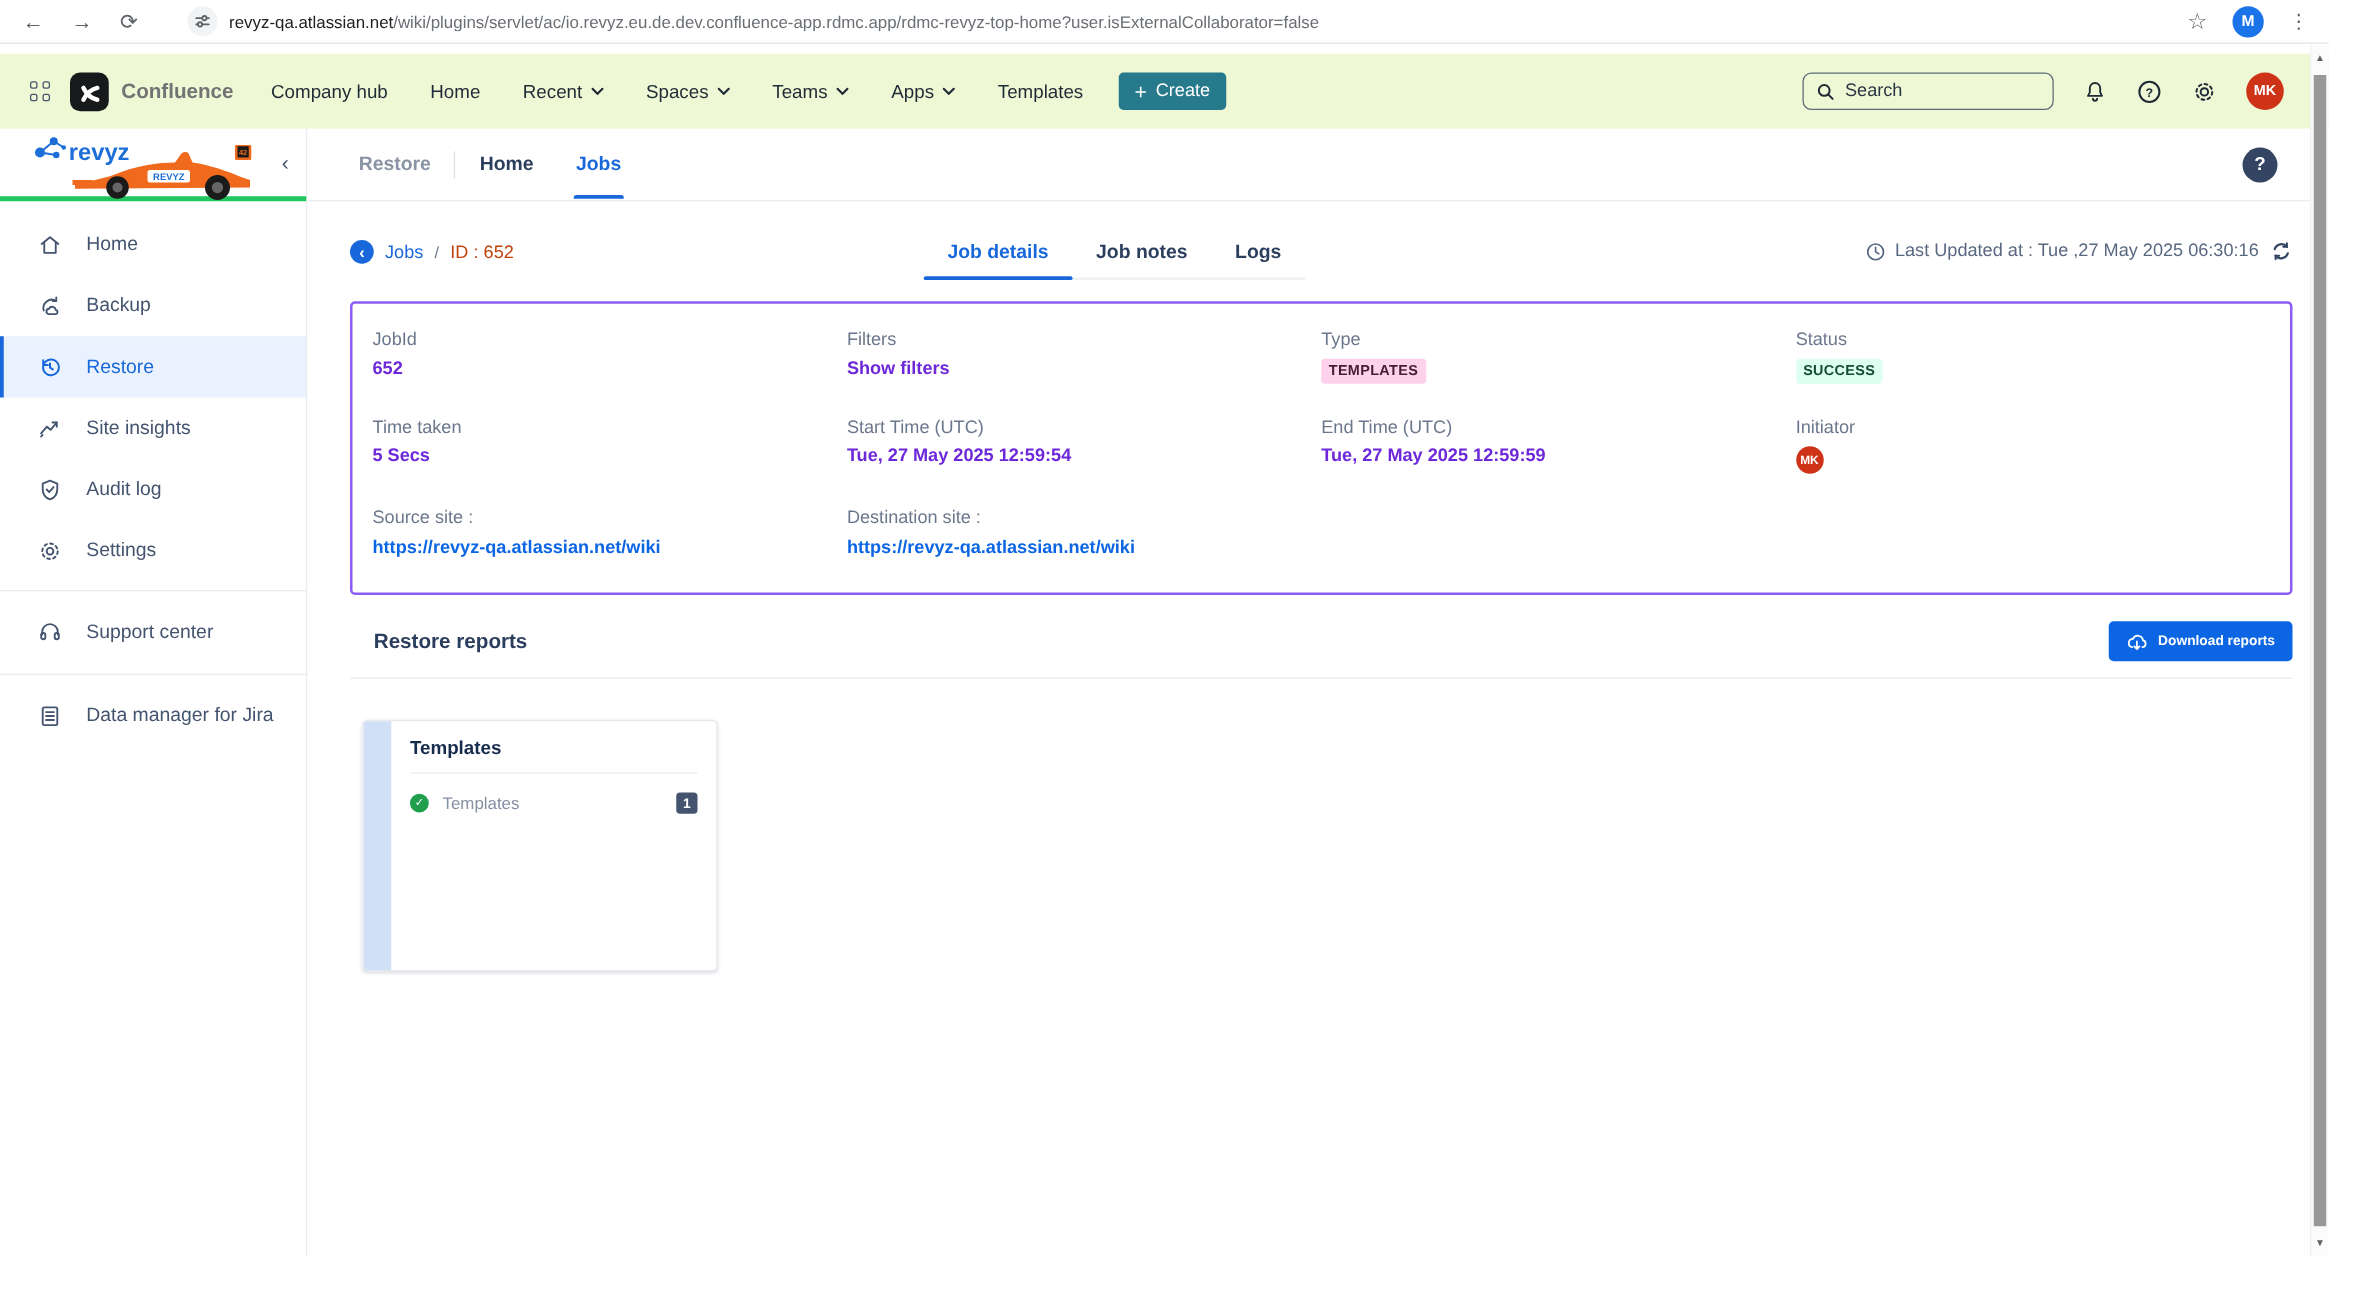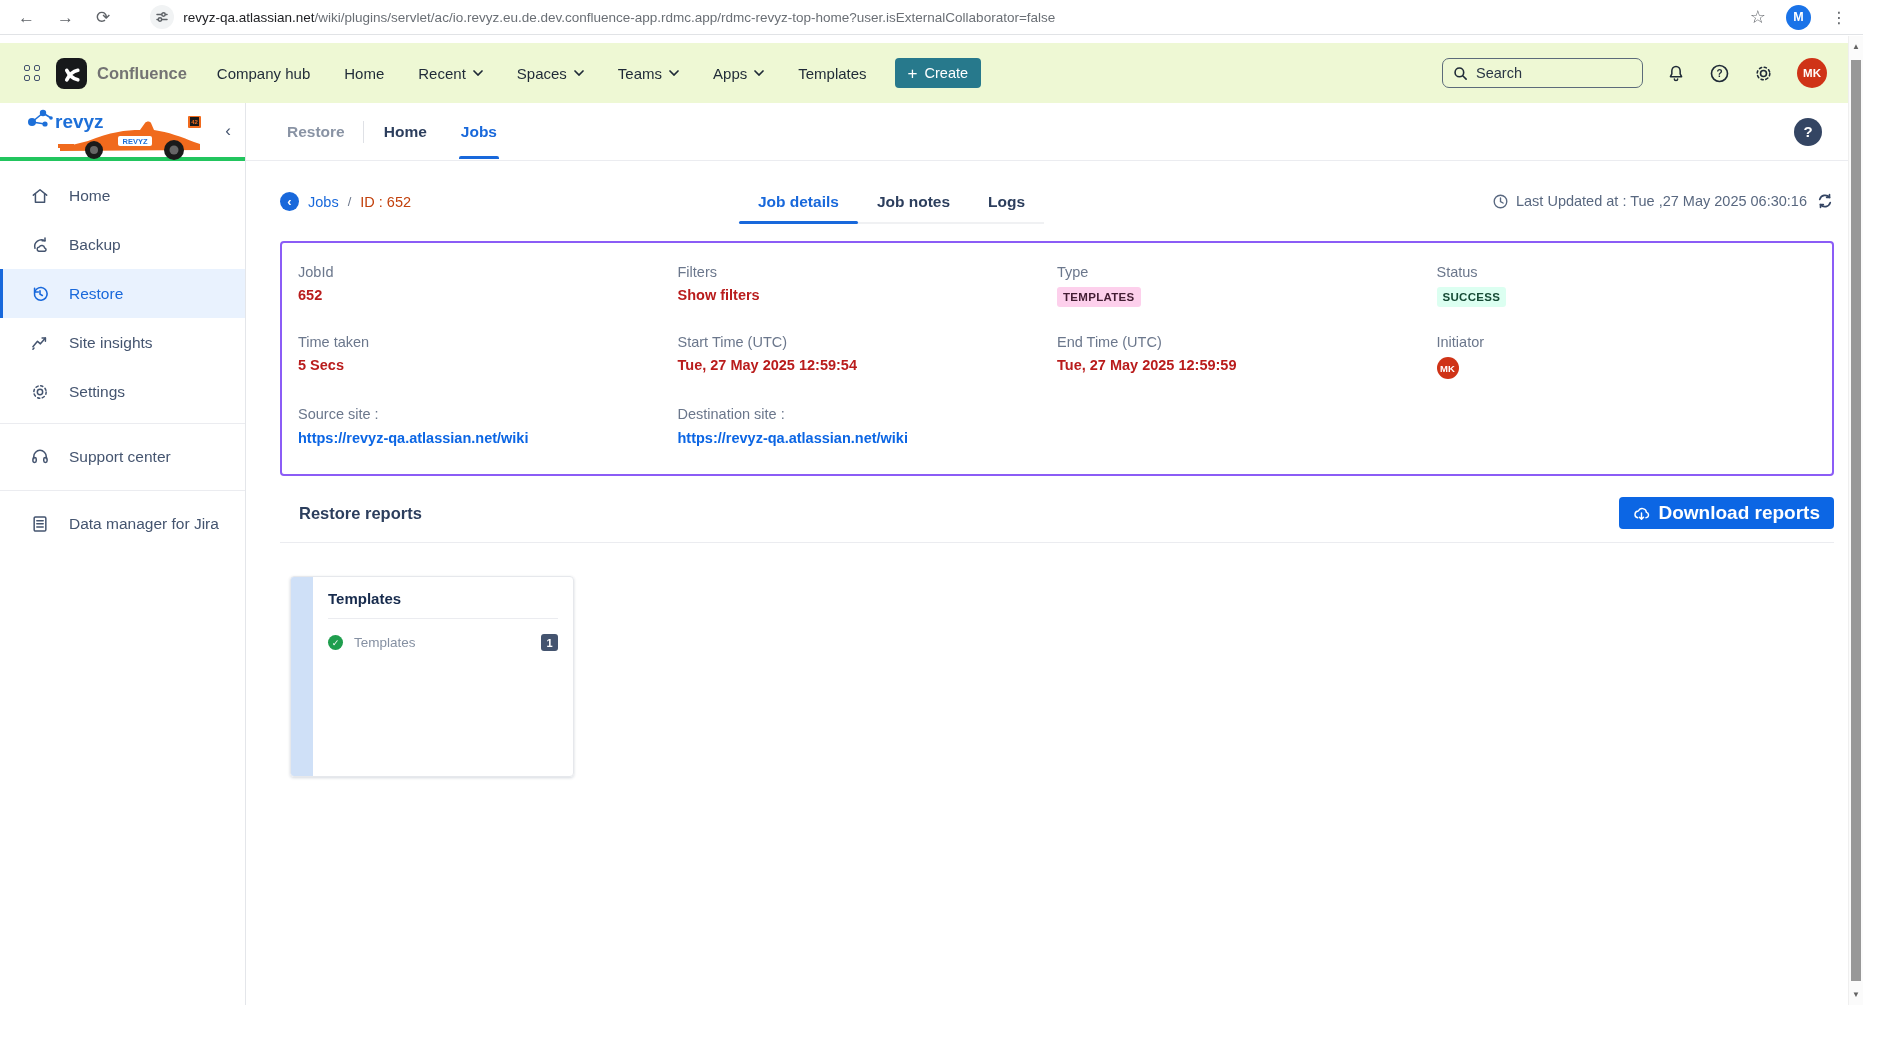--- a/index.html
+++ b/index.html
@@ -91,32 +91,32 @@
   .detail-tab { padding:5px 19px 11px; font-weight:bold; font-size:15.5px; color:#2c3e5d; position:relative; cursor:pointer;text-align:right; }
   .detail-tab.active { color:#1868db; }
   .detail-tab.active::after { content:""; position:absolute; left:0; right:0; bottom:-2px; height:3px;
                               background:#1868db; border-radius:2px; }
   .last-updated { display:flex; align-items:center; gap:7px; color:#596880; font-size:14.5px; padding-top:4px; white-space:nowrap; }
   .refresh-btn { cursor:pointer; display:flex; margin-left:2px; }
 
   .job-card { margin-top:17px; border:2px solid #8b5cf6; border-radius:4px;
               display:grid; grid-template-columns:repeat(4,1fr); row-gap:27px; padding:21px 16px 27px; }
   .cell .flabel { color:#6b778c; font-size:14.5px; margin-bottom:7px; }
-  .cell .fvalue { color:#b91c1c; font-weight:bold; font-size:14.5px; }
+  .cell .fvalue { color:#6d28d9; font-weight:bold; font-size:14.5px; }
   .badge { display:inline-block; font-size:11.5px; font-weight:bold; padding:4px 6px; border-radius:3px; letter-spacing:.3px; }
   .badge.pink { background:#fdd0ec; color:#431d33; }
   .badge.green { background:#dcfff1; color:#164b35; }
   .init-avatar { width:22px; height:22px; border-radius:50%; background:#cf3317; color:#fff; font-size:9.5px;
                  font-weight:bold; display:flex; align-items:center; justify-content:center; }
   .flink { color:#0c66e4; font-weight:bold; font-size:14.5px; text-decoration:none; cursor:pointer; }
 
   .reports-bar { display:flex; align-items:center; justify-content:space-between; margin-top:21px;margin-left:19px; }
   .reports-title { font-weight:bold; font-size:16.5px; color:#2c3e5d; }
   .dl-btn { background:#0c66e4; color:#fff; border:none; border-radius:4px; height:32px; padding:4px 14px;
-            display:flex; align-items:center; gap:8px; font-size:19px; font-weight:bold; cursor:pointer;
+            display:flex; align-items:center; gap:8px; font-size:11px; font-weight:bold; cursor:pointer;
             font-family:inherit; }
   .reports-divider { height:1px; background:#ebecf0; margin-top:13px; }
 
   .tcard { margin-top:33px; margin-left:10px; width:284px; height:201px; border:1px solid #e6e8ec;
            border-radius:4px; box-shadow:0 1px 3px rgba(23,43,77,.18); display:flex; overflow:hidden; }
   .tcard-stripe { width:22px; background:#cfe0f7; }
   .tcard-body { flex:1; padding:13px 15px; }
   .tcard-title { font-weight:bold; color:#172b4d; font-size:15px; padding-bottom:11px; border-bottom:1px solid #ebecf0; }
   .tcard-row { display:flex; align-items:center; margin-top:15px; gap:11px; }
   .check-circle { width:15px; height:15px; border-radius:50%; background:#1f9e4e; color:#fff; font-size:9px;
@@ -290,20 +290,27 @@
       </div>
       <div class="side-item">
         <svg width="20" height="20" viewBox="0 0 24 24" fill="none" stroke-width="1.8" stroke-linecap="round" stroke-linejoin="round">
             <path d="M3.5 16.5 L9 10 L12.5 13 L18.5 6"></path>
             <path d="M14.5 6 H18.5 V10"></path>
             <path d="M3.5 19.5 L5.5 17.2" stroke-dasharray="2 2"></path>
           </svg>
         <span class="lbl">Site insights</span>
       </div>
       <div class="side-item">
+        <svg width="20" height="20" viewBox="0 0 24 24" fill="none" stroke-width="1.8" stroke-linecap="round" stroke-linejoin="round">
+            <path d="M12 3 L19 5.8 V11 C19 16 16.2 19.6 12 21 C7.8 19.6 5 16 5 11 V5.8 Z"></path>
+            <path d="M8.8 11.5 L11.2 14 L15.4 9.2"></path>
+          </svg>
+        <span class="lbl">Audit log</span>
+      </div>
+      <div class="side-item">
         <svg width="20" height="20" viewBox="0 0 24 24" fill="none" stroke-width="1.8" stroke-linecap="round">
             <circle cx="12" cy="12" r="3.2"></circle>
             <circle cx="12" cy="12" r="7.4" stroke-dasharray="2.7 3.1"></circle>
           </svg>
         <span class="lbl">Settings</span>
       </div>
       <div class="side-div"></div>
       <div class="side-item" style="height:52px;">
         <svg width="20" height="20" viewBox="0 0 24 24" fill="none" stroke-width="1.8" stroke-linecap="round" stroke-linejoin="round">
             <path d="M4.5 14 V11.5 A7.5 7.5 0 0 1 19.5 11.5 V14"></path>

